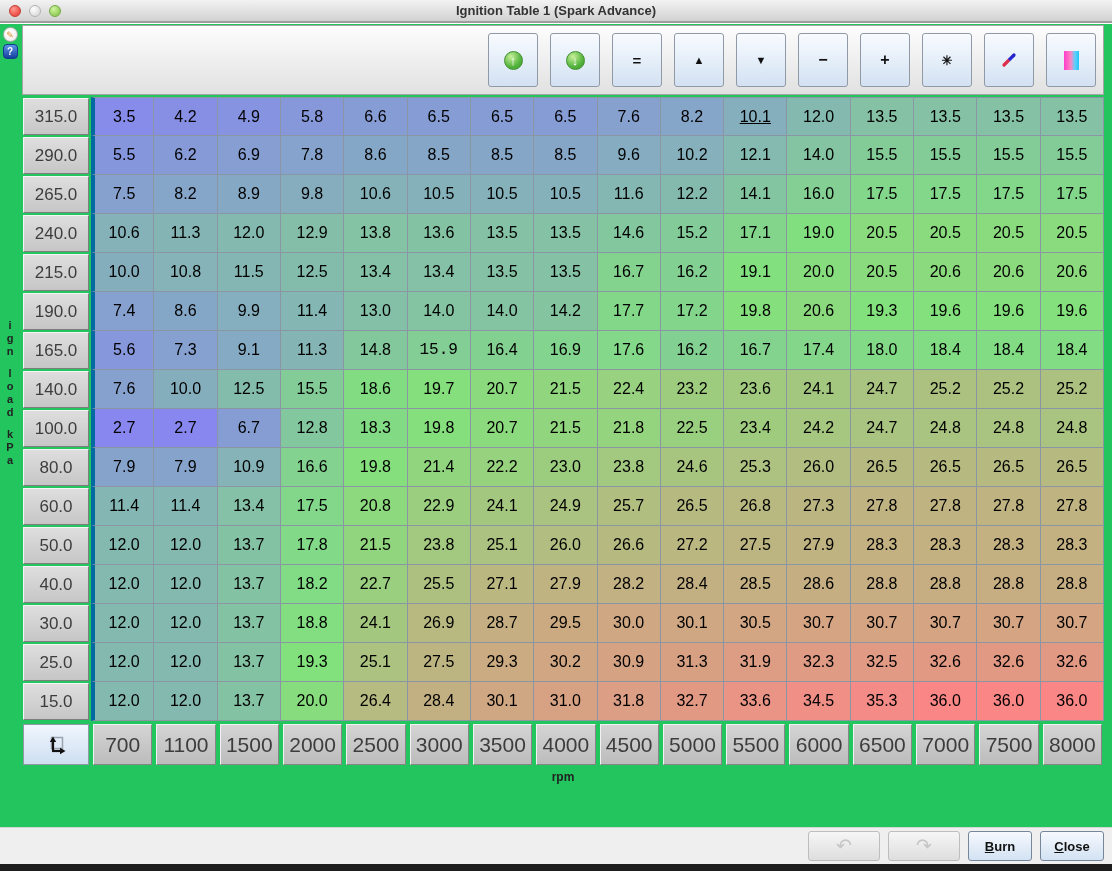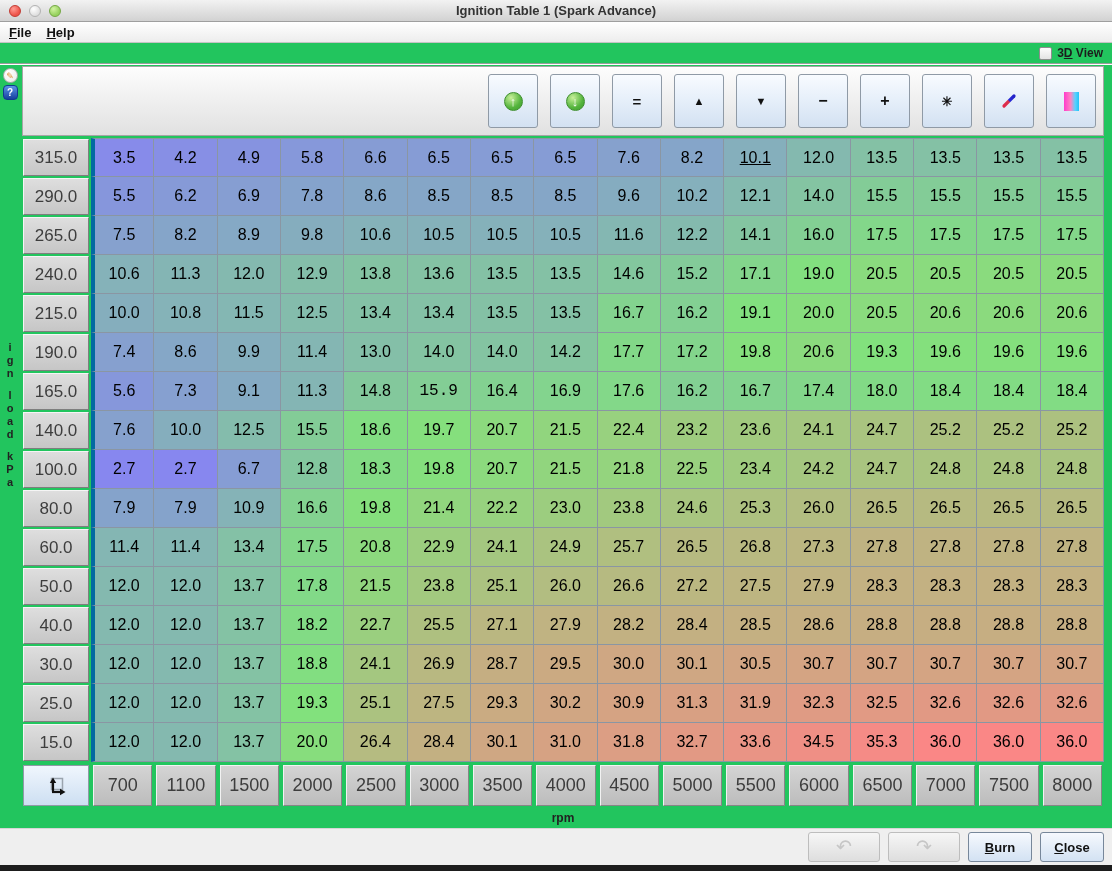--- a/index.html
+++ b/index.html
@@ -48,21 +48,21 @@
   .tglyph.mathop { font-size:16px; }
   .tglyph.ast { font-size:13px; }
   .gradswatch { width:15px; height:19px; background:linear-gradient(90deg,#ff3ccc 0%,#ff85c2 45%,#58d2ff 75%,#25c3f7 100%); }
 
   
   .grid { margin-top:2px; height:670px; flex:0 0 auto; display:grid; grid-template-columns:69px repeat(16, 1fr); grid-template-rows:repeat(16, 1fr) 46px; }
   .rowhdr { background:linear-gradient(#dedede,#c6c6c6); border:1px solid; border-color:#f5f5f5 #7e7e7e #7e7e7e #f5f5f5; margin:1px 2px 1px 1px; display:flex; align-items:center; justify-content:center; font-size:17px; color:#3d3d3d; }
   .cell { display:flex; align-items:center; justify-content:center; font-size:16px; color:#000; border-right:1px solid #8a96a3; border-bottom:1px solid #8a96a3; cursor:cell; }
   .cell.r0 { border-top:1px solid #8a96a3; }
   .cell.c0 { border-left:4px solid #0369a1; }
-  .colhdr { background:linear-gradient(#d4d4d4,#bcbcbc); border:1px solid; border-color:#f2f2f2 #868686 #868686 #f2f2f2; margin:3px 2px 2px 2px; display:flex; align-items:center; justify-content:center; font-size:18px; color:#3d3d3d; }
+  .colhdr { background:linear-gradient(#d4d4d4,#bcbcbc); border:1px solid; border-color:#f2f2f2 #868686 #868686 #f2f2f2; margin:3px 2px 2px 2px; display:flex; align-items:center; justify-content:center; font-size:21px; color:#3d3d3d; }
   .corner { margin:3px 2px 2px 1px; background:linear-gradient(#f0f6fd,#cddff2); border:1px solid #8f9aa6; display:flex; align-items:center; justify-content:center; cursor:pointer; }
 
   .rpmrow { height:20px; flex:0 0 auto; display:flex; align-items:center; justify-content:center; }
   .rpmrow span { font-size:12px; font-weight:bold; color:#222; }
 
   
   .bottombar { height:37px; flex:0 0 auto; background:#efefef; border-top:1px solid #d6d6d6; display:flex; align-items:center; justify-content:flex-end; gap:8px; padding:0 8px; }
   .fbtn { height:30px; border-radius:3px; font-family:"Liberation Sans",sans-serif; cursor:pointer; }
   .fbtn.ghost { width:72px; background:linear-gradient(#f6f6f6,#dedede); border:1px solid #bdbdbd; color:#c6c6c6; font-size:19px; line-height:10px; }
   .fbtn.action { width:64px; background:linear-gradient(#f6f9fe 0%, #e4edf8 50%, #d3e2f3 100%); border:1px solid #77879a; color:#111; font-size:13px; font-weight:bold; }
@@ -75,29 +75,21 @@
 
   <div class="titlebar">
     <div class="lights">
       <span class="light red"></span>
       <span class="light mid"></span>
       <span class="light green"></span>
     </div>
     <div class="title">Ignition Table 1 (Spark Advance)</div>
   </div>
 
-  <div class="menubar">
-      <span class="menu-item"><u>F</u>ile</span>
-      <span class="menu-item"><u>H</u>elp</span>
-    </div>
-
-  <div class="subheader">
-    <span class="checkbox"></span>
-    <span class="cblabel">3<u>D</u> View</span>
-  </div>
+
 
   <div class="content">
     <div class="leftstrip">
       <span class="mini pencil">✎</span>
       <span class="mini help">?</span>
       <div class="vlabel">
           <span class="ltr">i</span>
           <span class="ltr">g</span>
           <span class="ltr">n</span>
           <span class="wgap"></span>

